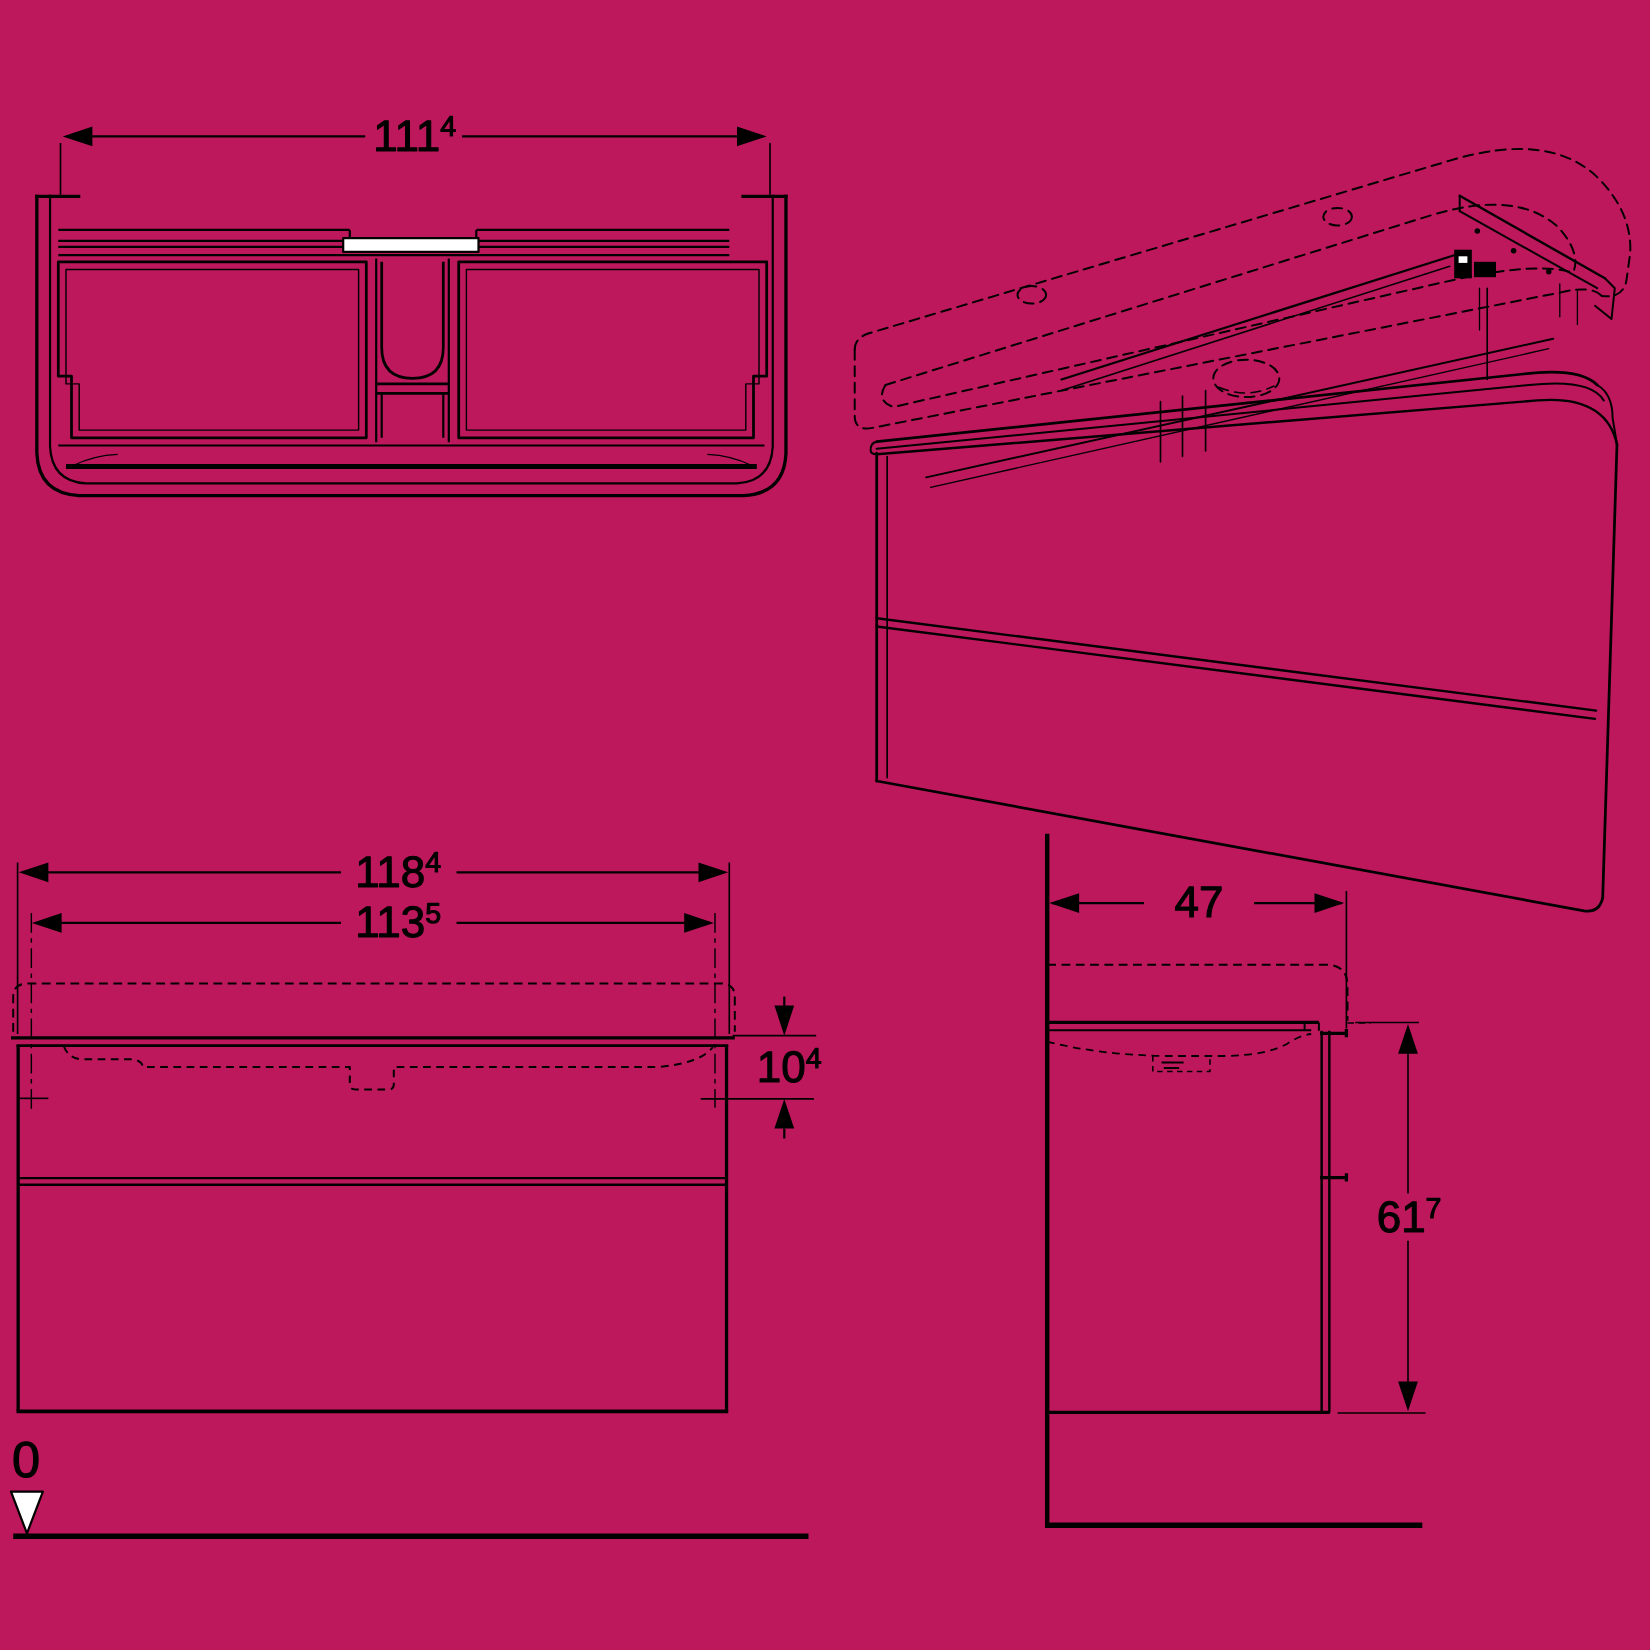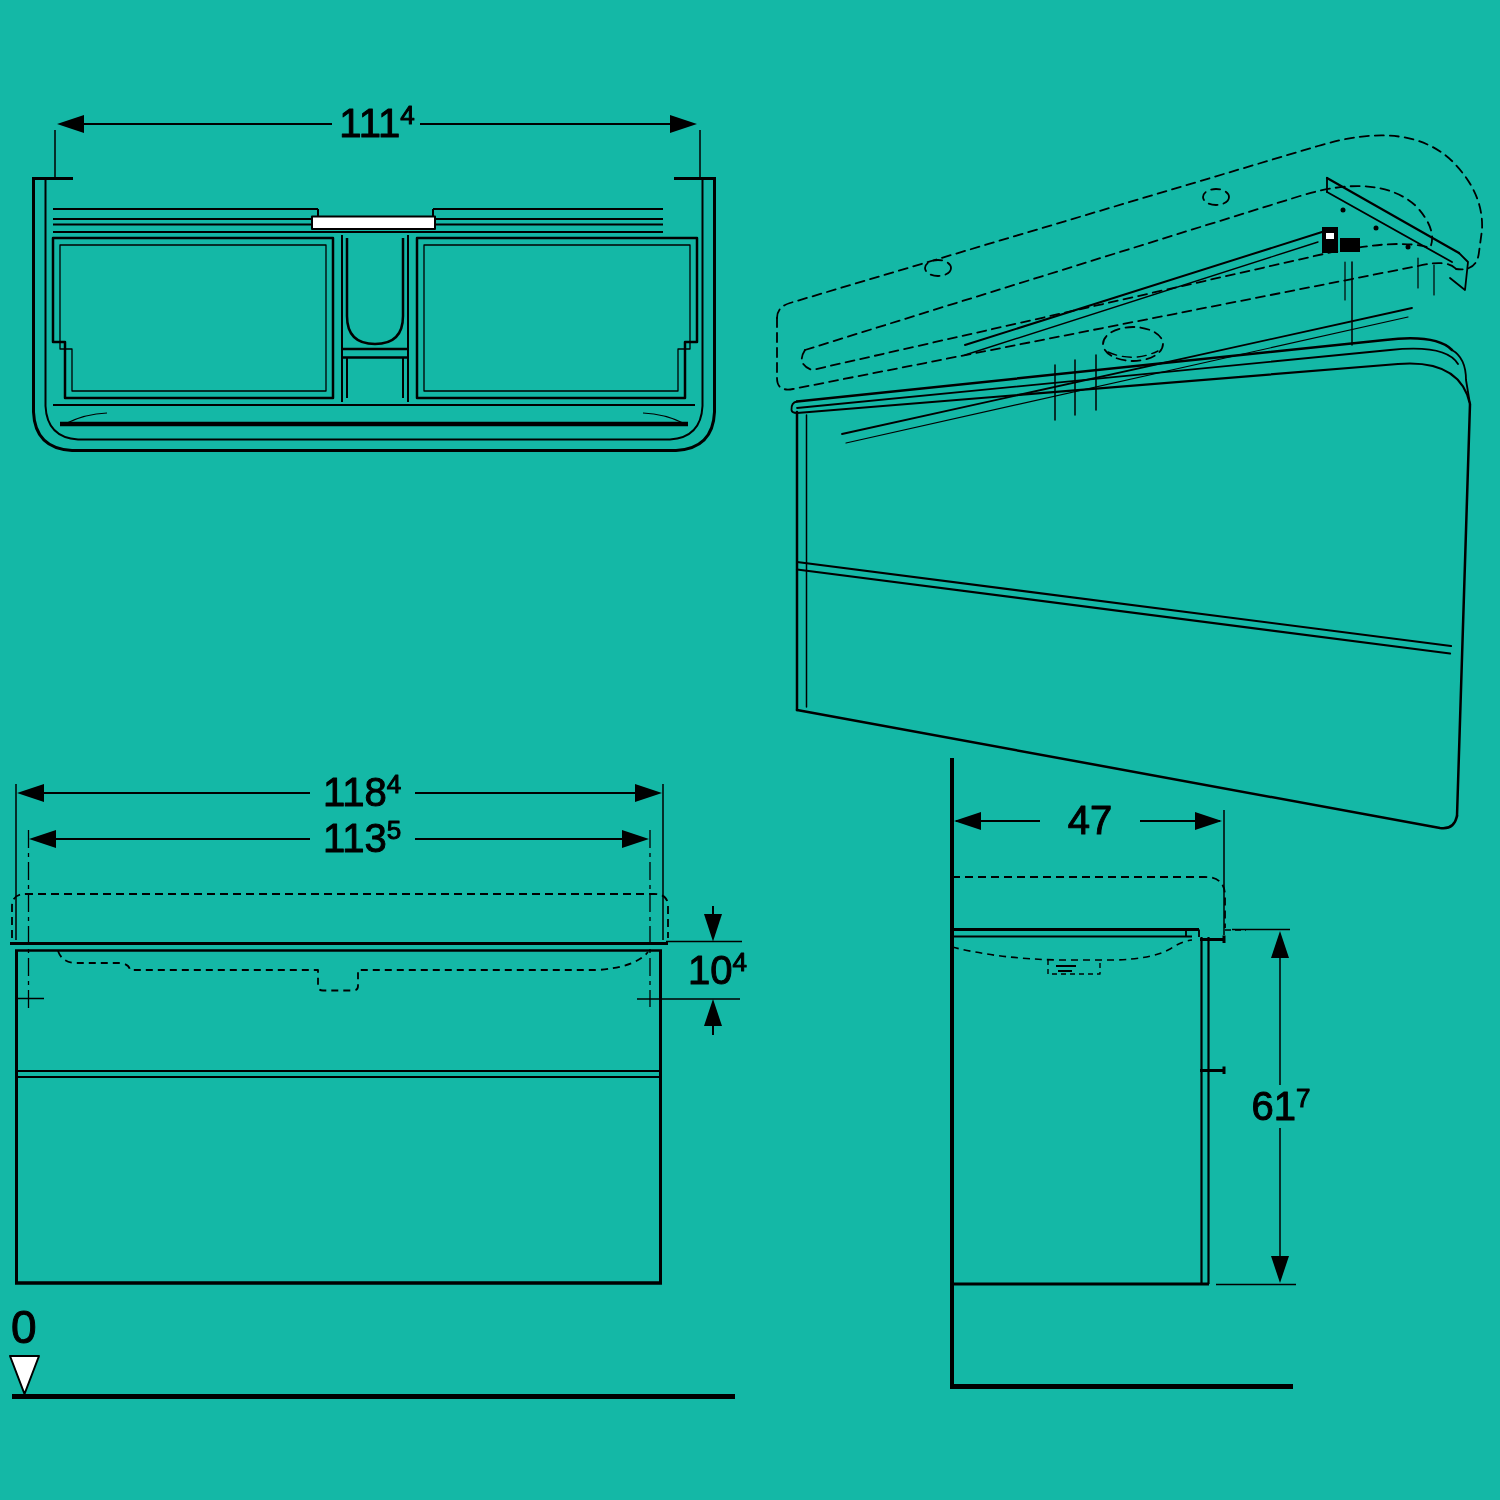--- a/index.html
+++ b/index.html
@@ -1,16 +1,16 @@
 <!DOCTYPE html>
 <html><head>
 <meta charset="utf-8">
 <style>
   html,body{margin:0;padding:0;background:#ffffff;}
-  .stage{position:relative;width:1500px;height:1500px;background:#14b8a6;overflow:hidden;}
+  .stage{position:relative;width:1500px;height:1500px;background:#be185d;overflow:hidden;}
   svg{position:absolute;left:0;top:0;}
   text{font-family:"Liberation Sans","DejaVu Sans",sans-serif;fill:#000;}
   .dim{font-size:40px;}
   .sup{font-size:26px;}
   .datum{font-size:46px;}
   path,line,rect,ellipse,circle,polyline{vector-effect:none;}
 </style>
 </head>
 <body>
 

